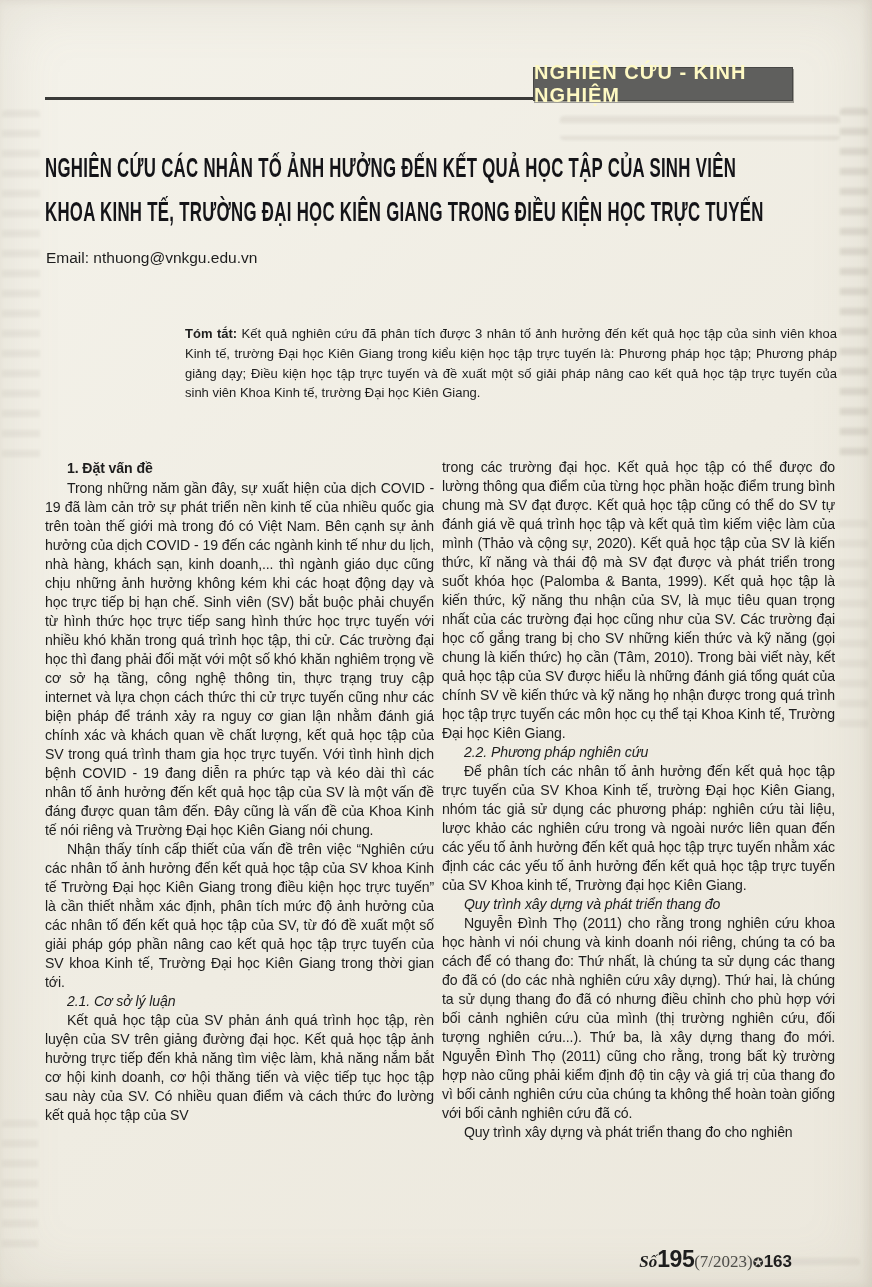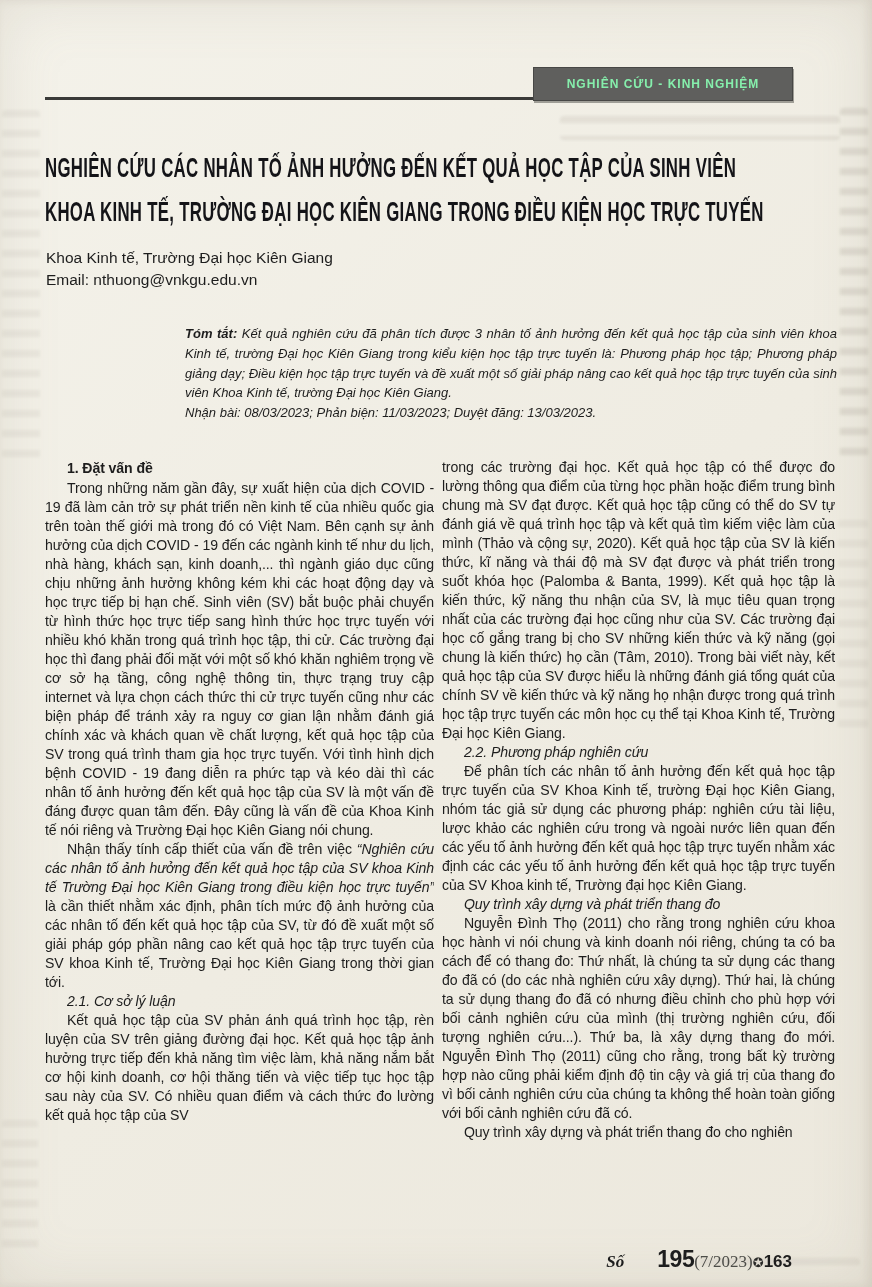--- a/index.html
+++ b/index.html
@@ -12,55 +12,55 @@
   }
   
   .ghost{
     position:absolute;
     background:repeating-linear-gradient(to bottom, rgba(95,85,70,0.12) 0 7px, transparent 7px 20px);
     filter:blur(1.6px);border-radius:4px;pointer-events:none;
   }
   .rule{position:absolute;left:45px;top:97px;width:492px;height:3px;background:#3a3a38;}
   .badge{
     position:absolute;left:533px;top:67px;width:258px;height:32px;
-    background:#5f5f5d;border:1px solid #474745;color:#86efac;
+    background:#5f5f5d;border:1px solid #474745;color:#fef9c3;
     display:flex;align-items:center;justify-content:center;
-    font-weight:bold;font-size:12px;letter-spacing:1px;
+    font-weight:bold;font-size:20px;letter-spacing:1px;
     box-shadow:1px 2px 0 rgba(60,60,55,0.45);
   }
   .title{
     position:absolute;left:45px;top:146px;
     transform:scaleX(0.60);transform-origin:top left;
     font-weight:bold;font-size:28px;line-height:44px;color:#141418;
     letter-spacing:0.5px;white-space:nowrap;
   }
   .authors-block{position:absolute;left:46px;top:247px;width:520px;font-size:15.5px;line-height:22px;}
   .authors{font-weight:bold;}
   .abstract-block{
     position:absolute;left:185px;top:324px;width:652px;
-    font-style:italic;font-size:13px;line-height:19.8px;text-align:justify;
+    font-size:13px;line-height:19.8px;text-align:justify;
   }
   .abstract-block .lbl{font-weight:bold;}
   .col{
     position:absolute;top:458px;height:762px;overflow:hidden;
     font-size:14.1px;line-height:19px;text-align:justify;letter-spacing:-0.1px;
   }
   .col-left{left:45px;width:389px;}
   .col-right{left:442px;width:393px;}
   .col p{margin:0;text-indent:22px;}
   .h-bold{font-weight:bold;text-indent:22px;margin:1px 0 1px 0;}
   .h-bold.sp{margin-top:7px;}
   .h-italic{font-style:italic;text-indent:22px;margin:0;}
-  .q{font-style:italic;}
+  .q{}
   .footer{
     position:absolute;top:1226px;right:80px;display:flex;align-items:baseline;
     font-family:"Liberation Serif",serif;
   }
   .footer .so{font-weight:bold;font-size:17px;font-style:italic;}
-  .footer .no{font-weight:bold;font-size:23px;font-family:"Liberation Sans",sans-serif;letter-spacing:-0.5px;margin-left:33px;}
+  .footer .no{font-weight:bold;font-size:23px;font-family:"Liberation Sans",sans-serif;letter-spacing:-0.5px;}
   .footer .date{font-size:17px;color:#4c4c48;}
   .footer .orn{font-size:13px;color:#2a2a28;}
   .footer .pg{font-weight:bold;font-size:17px;font-family:"Liberation Sans",sans-serif;margin-top:26px;}
 </style>
 </head>
 <body>
 
 <div class="page">
 
   <div class="ghost" style="left:840px;top:108px;width:28px;height:360px;"></div>
@@ -72,27 +72,25 @@
 
   <div class="rule"></div>
   <div class="badge">NGHIÊN CỨU - KINH NGHIỆM</div>
 
   <div class="title">
     <span>NGHIÊN CỨU CÁC NHÂN TỐ ẢNH HƯỞNG ĐẾN KẾT QUẢ HỌC TẬP CỦA SINH VIÊN</span><br>
     <span>KHOA KINH TẾ, TRƯỜNG ĐẠI HỌC KIÊN GIANG TRONG ĐIỀU KIỆN HỌC TRỰC TUYẾN</span>
   </div>
 
   <div class="authors-block">
-    <div>Khoa Kinh tế, Trường Đại học Kiên Giang</div>
     <div>Email: nthuong@vnkgu.edu.vn</div>
   </div>
 
   <div class="abstract-block">
     <div><span class="lbl">Tóm tắt:</span><span> Kết quả nghiên cứu đã phân tích được 3 nhân tố ảnh hưởng đến kết quả học tập của sinh viên khoa Kinh tế, trường Đại học Kiên Giang trong kiểu kiện học tập trực tuyến là: Phương pháp học tập; Phương pháp giảng dạy; Điều kiện học tập trực tuyến và đề xuất một số giải pháp nâng cao kết quả học tập trực tuyến của sinh viên Khoa Kinh tế, trường Đại học Kiên Giang.</span></div>
-    <div>Nhận bài: 08/03/2023; Phản biện: 11/03/2023; Duyệt đăng: 13/03/2023.</div>
   </div>
 
   <div class="col col-left">
     <div class="h-bold">1. Đặt vấn đề</div>
     <p>Trong những năm gần đây, sự xuất hiện của dịch COVID - 19 đã làm cản trở sự phát triển nền kinh tế của nhiều quốc gia trên toàn thế giới mà trong đó có Việt Nam. Bên cạnh sự ảnh hưởng của dịch COVID - 19 đến các ngành kinh tế như du lịch, nhà hàng, khách sạn, kinh doanh,... thì ngành giáo dục cũng chịu những ảnh hưởng không kém khi các hoạt động dạy và học trực tiếp bị hạn chế. Sinh viên (SV) bắt buộc phải chuyển từ hình thức học trực tiếp sang hình thức học trực tuyến với nhiều khó khăn trong quá trình học tập, thi cử. Các trường đại học thì đang phải đối mặt với một số khó khăn nghiêm trọng về cơ sở hạ tầng, công nghệ thông tin, thực trạng truy cập internet và lựa chọn cách thức thi cử trực tuyến cũng như các biện pháp để tránh xảy ra nguy cơ gian lận nhằm đánh giá chính xác và khách quan về chất lượng, kết quả học tập của SV trong quá trình tham gia học trực tuyến. Với tình hình dịch bệnh COVID - 19 đang diễn ra phức tạp và kéo dài thì các nhân tố ảnh hưởng đến kết quả học tập của SV là một vấn đề đáng được quan tâm đến. Đây cũng là vấn đề của Khoa Kinh tế nói riêng và Trường Đại học Kiên Giang nói chung.</p>
     <p><span>Nhận thấy tính cấp thiết của vấn đề trên việc </span><span class="q">“Nghiên cứu các nhân tố ảnh hưởng đến kết quả học tập của SV khoa Kinh tế Trường Đại học Kiên Giang trong điều kiện học trực tuyến”</span><span> là cần thiết nhằm xác định, phân tích mức độ ảnh hưởng của các nhân tố đến kết quả học tập của SV, từ đó đề xuất một số giải pháp góp phần nâng cao kết quả học tập trực tuyến của SV khoa Kinh tế, Trường Đại học Kiên Giang trong thời gian tới.</span></p>
     <div class="h-italic">2.1. Cơ sở lý luận</div>
     <p>Kết quả học tập của SV phản ánh quá trình học tập, rèn luyện của SV trên giảng đường đại học. Kết quả học tập ảnh hưởng trực tiếp đến khả năng tìm việc làm, khả năng nắm bắt cơ hội kinh doanh, cơ hội thăng tiến và việc tiếp tục học tập sau này của SV. Có nhiều quan điểm và cách thức đo lường kết quả học tập của SV</p>
   </div>
 

